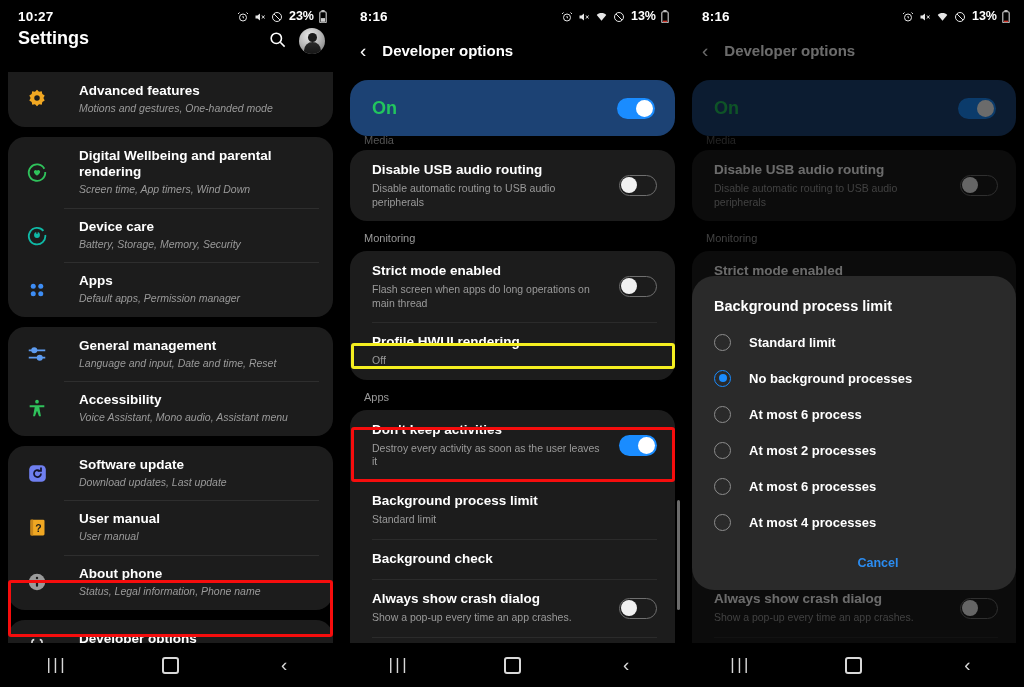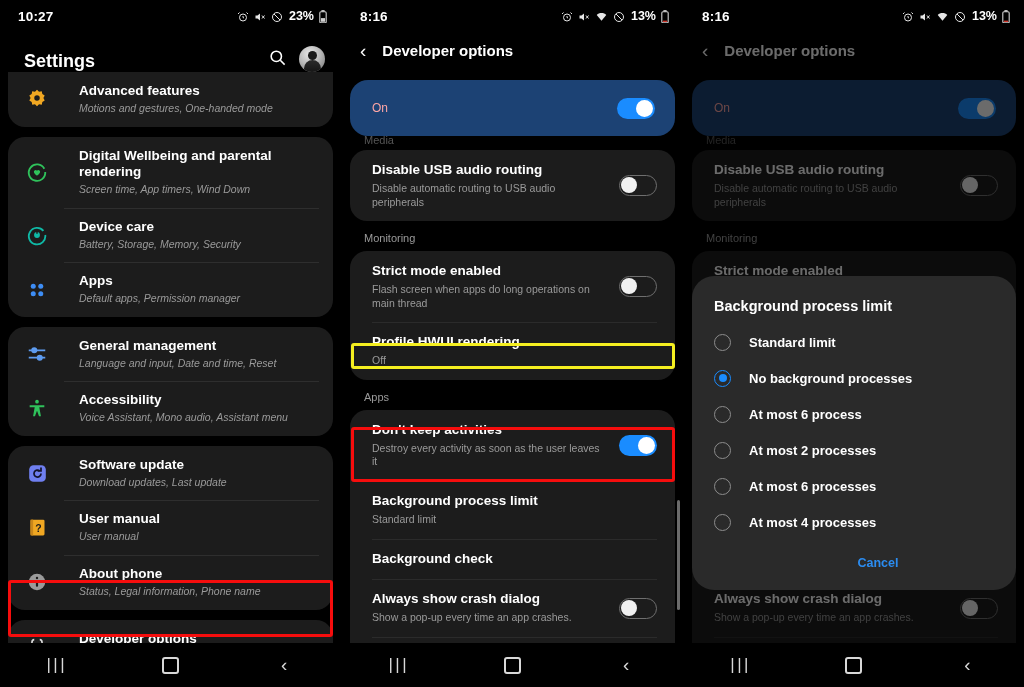--- a/index.html
+++ b/index.html
@@ -21,22 +21,22 @@
     justify-content: space-between;
     padding: 4px 14px 0 18px; color: #fff;
   }
   .sb-time { font-size: 13.5px; font-weight: 600; letter-spacing: .2px; }
   .sb-icons { display: flex; align-items: flex-end; gap: 5px; }
   .sb-icons svg { display: block; }
   .sb-pct { font-size: 12.5px; font-weight: 700; margin-left: 1px; }
 
   
   .p1-header {
-    height: 44px; display: flex; align-items: flex-end;
-    justify-content: space-between; padding: 0 16px 0 24px;
+    height: 44px; display: flex; align-items: flex-start;
+    justify-content: space-between; padding: 0 16px 0 18px;
   }
   .p1-title { font-size: 18px; font-weight: 700; color: #fff; }
   .p1-actions { display: flex; align-items: center; gap: 12px; }
   .avatar {
     width: 26px; height: 26px; border-radius: 50%;
     background: radial-gradient(circle at 40% 30%, #e8e8e8 0%, #b9b9b9 45%, #6e6e6e 100%);
     position: relative; overflow: hidden; flex: none;
   }
   .avatar::after{
     content:""; position:absolute; left:50%; top:52%;
@@ -98,21 +98,21 @@
   
   .dev-header { height: 44px; display: flex; align-items: center; gap: 16px; padding: 0 18px; }
   .dev-back { font-size: 19px; color: #fff; font-weight: 300; line-height: 1; }
   .dev-title { font-size: 15px; font-weight: 700; color: #fff; }
 
   .master {
     margin: 8px 8px 0; background: #1c4274; border-radius: 18px;
     height: 56px; display: flex; align-items: center; justify-content: space-between;
     padding: 0 20px 0 22px;
   }
-  .master-label { font-size: 12px; color: #fca5a5; font-weight: 400; }
+  .master-label { font-size: 18px; color: #22c55e; font-weight: 700; }
 
   .toggle { width: 38px; height: 21px; border-radius: 11px; position: relative; flex: none; }
   .toggle.on { background: #1a8cff; }
   .toggle.on::after {
     content: ""; position: absolute; right: 2px; top: 2px;
     width: 17px; height: 17px; border-radius: 50%; background: #fff;
   }
   .toggle.off { background: transparent; border: 1.5px solid #6f6f6f; }
   .toggle.off::after {
     content: ""; position: absolute; left: 1px; top: 1px;

